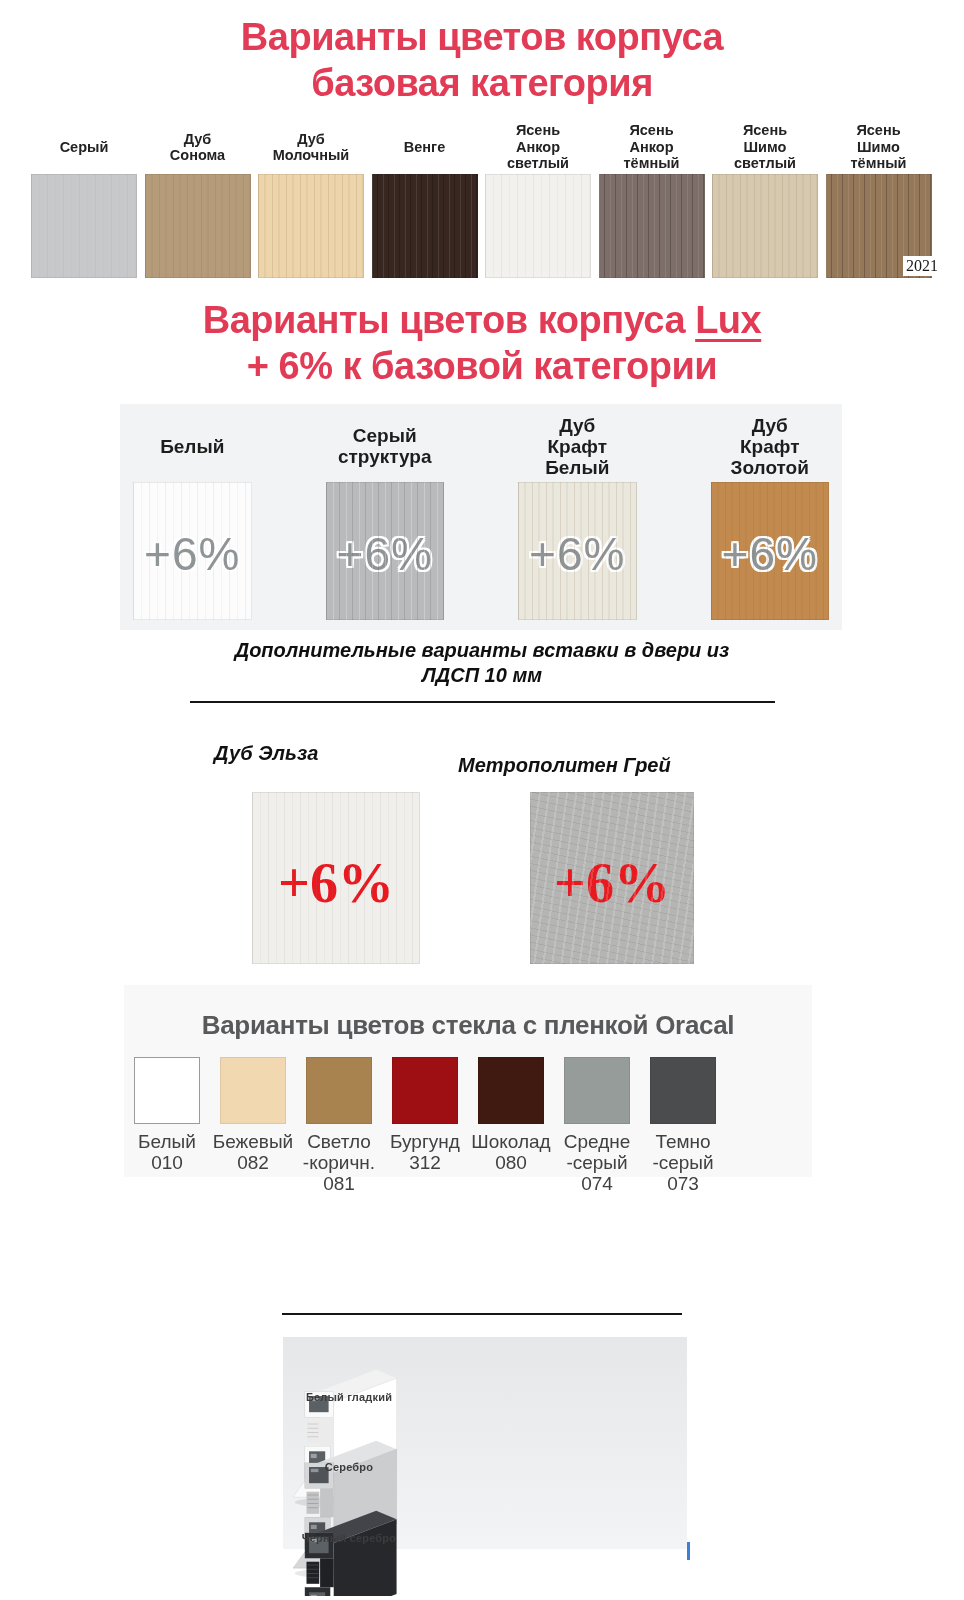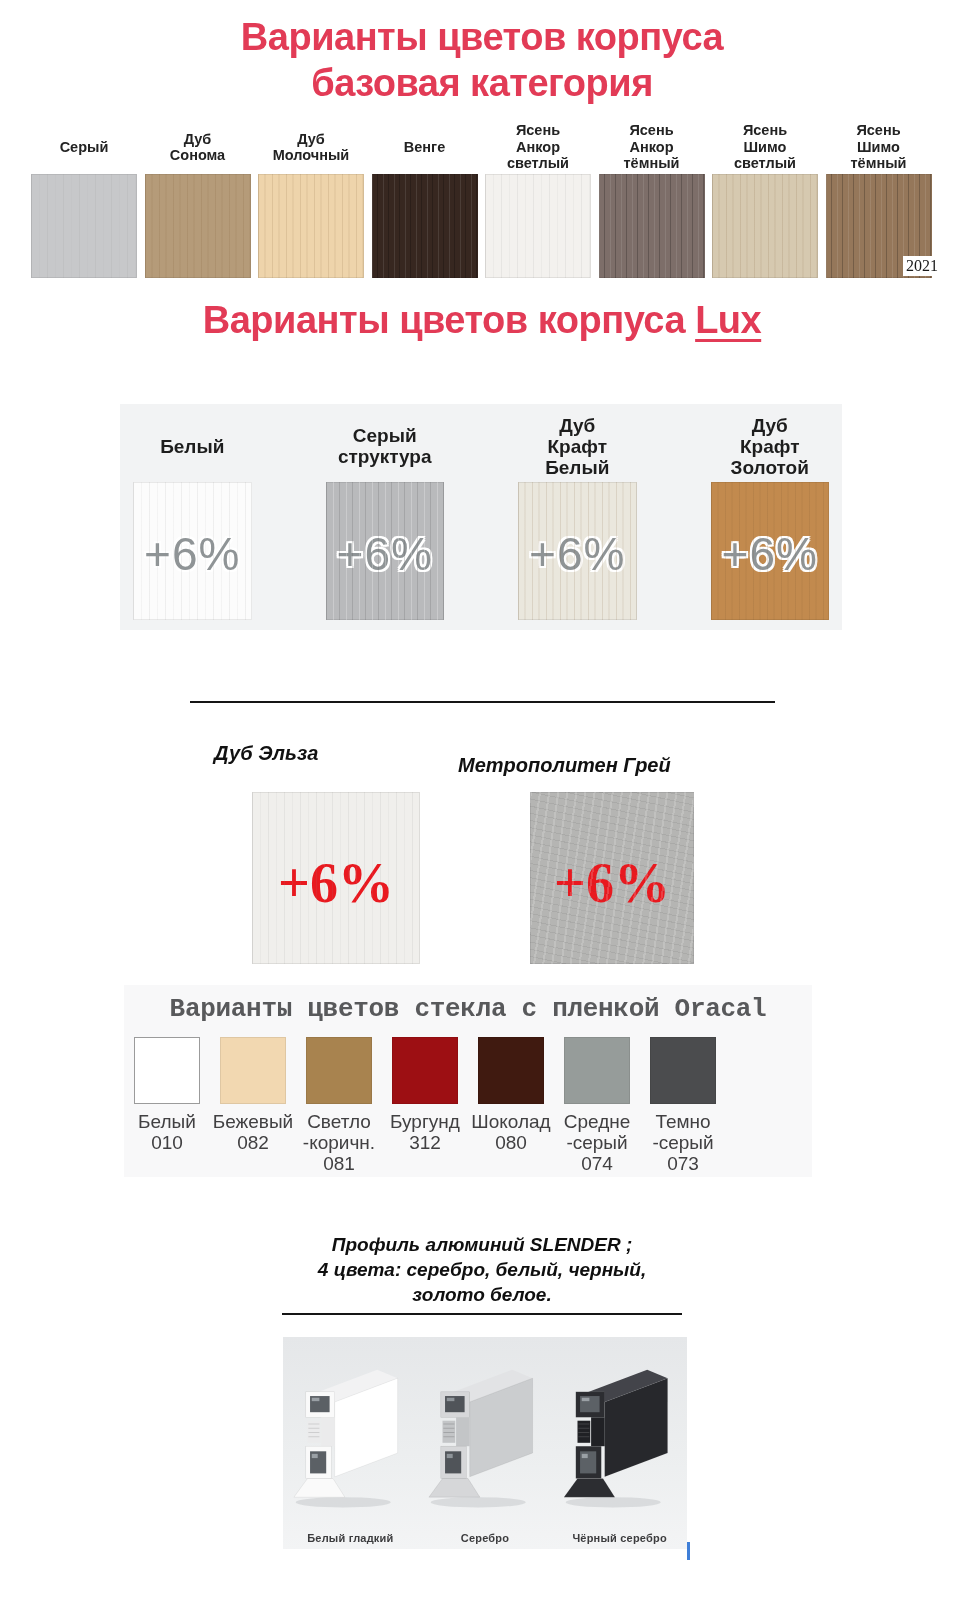--- a/index.html
+++ b/index.html
@@ -65,37 +65,37 @@
   .ins-label-1{left:214px;width:240px;}
   .ins-label-2{left:458px;width:300px;margin-top:12px;}
   .ins-sw{position:absolute;top:792px;height:172px;}
   .ins-sw-1{left:252px;width:168px;}
   .ins-sw-2{left:530px;width:164px;}
   .badge-red{position:absolute;left:50%;top:53%;transform:translate(-50%,-50%);
              font-family:"Liberation Serif",serif;font-weight:700;font-size:56px;color:#e9191f;}
 
   
   .oracal-panel{position:absolute;left:124px;top:985px;width:688px;height:192px;background:#f8f8f9;}
-  .oracal-title{margin:0;padding-top:9px;text-align:center;font-weight:700;font-size:26px;
-                color:#58595b;letter-spacing:-.3px;font-family:Liberation Mono, monospace;}
+  .oracal-title{margin:16px;padding-top:9px;text-align:center;font-weight:700;font-size:26px;
+                color:#58595b;letter-spacing:-.3px;}
   .oracal-row{display:flex;margin-top:13px;}
   .oracal-cell{width:86px;display:flex;flex-direction:column;align-items:center;}
   .oracal-sw{width:66px;height:67px;}
   .oracal-sw.bordered{box-shadow:inset 0 0 0 1px #9b9b9b;}
   .oracal-label{margin-top:7px;text-align:center;font-size:19px;line-height:21px;color:#414042;
                 white-space:pre-line;}
 
   
   .prof-heading{position:absolute;left:0;top:1232px;width:964px;text-align:center;
                 font-style:italic;font-weight:700;font-size:19px;line-height:25px;color:#0f0f0f;
                 white-space:pre-line;}
   .rule-prof{left:282px;top:1313px;width:400px;}
   .photo{position:absolute;left:283px;top:1337px;width:404px;height:212px;
          background:linear-gradient(180deg,#e5e7e9 0%,#eceeef 55%,#f3f4f5 100%);
-         display:flex;justify-content:space-around;align-items:flex-start;}
+         display:flex;justify-content:space-around;align-items:flex-start;flex-direction:column;}
   .prof{position:relative;width:132px;height:212px;}
   .prof svg{position:absolute;left:0;top:14px;width:132px;height:170px;}
   .prof-label{position:absolute;left:-10px;right:-10px;bottom:5px;text-align:center;
               font-weight:700;font-size:11px;color:#3c3c3e;letter-spacing:.2px;}
   .prof-white{--f:#fafafa;--f2:#ebebec;--t:#f2f2f3;--s:#ffffff;--edge:rgba(0,0,0,.12);--inner:#5b6065;--inner2:#9aa0a5;}
   .prof-silver{--f:#d6d7d9;--f2:#c3c5c7;--t:#e2e3e5;--s:#cbcdcf;--edge:rgba(0,0,0,.16);--inner:#505459;--inner2:#8e9499;}
   .prof-black{--f:#2c2d31;--f2:#202125;--t:#43444a;--s:#27282c;--edge:rgba(255,255,255,.14);--inner:#5c6166;--inner2:#9aa0a5;}
   .p-top{fill:var(--t);} .p-side{fill:var(--s);stroke:var(--edge);stroke-width:.5;}
   .p-front{fill:var(--f);stroke:var(--edge);stroke-width:.6;}
   .p-front2{fill:var(--f2);} .p-inner{fill:var(--inner);} .p-hl{fill:var(--inner2);}
@@ -155,20 +155,21 @@
       <div class="base-label">Ясень
 Шимо
 тёмный</div>
       <div class="sw base-sw tex-wood-dark" style="background-color: rgb(149, 119, 90);"></div>
     </div>
   </div>
   <div class="corner-mark">2021</div>
 
   <div class="big-title title-lux" style="color: rgb(226, 59, 86);">
     <div><span>Варианты цветов корпуса </span><span class="lux-word">Lux</span></div>
+    <div>+ 6% к базовой категории</div>
   </div>
 
   <div class="lux-panel">
     <div class="lux-cell">
       <div class="lux-label">Белый</div>
       <div class="sw lux-sw tex-faint" style="background-color: rgb(252, 252, 252);">
         <span class="badge-gray">+6%</span>
       </div>
     </div>
     <div class="lux-cell">
@@ -189,20 +190,22 @@
     <div class="lux-cell">
       <div class="lux-label">Дуб
 Крафт
 Золотой</div>
       <div class="sw lux-sw tex-wood-light" style="background-color: rgb(194, 138, 78);">
         <span class="badge-gray">+6%</span>
       </div>
     </div>
   </div>
 
+  <div class="ins-heading">Дополнительные варианты вставки в двери из
+ЛДСП 10 мм</div>
   <div class="rule rule-ins"></div>
 
   <div class="ins-label ins-label-1">Дуб Эльза</div>
   <div class="ins-label ins-label-2">Метрополитен Грей</div>
 
   <div class="sw ins-sw ins-sw-1 tex-faint" style="background-color: rgb(240, 239, 236);">
     <span class="badge-red">+6%</span>
   </div>
   <div class="sw ins-sw ins-sw-2 tex-concrete" style="background-color: rgb(181, 181, 179);">
     <span class="badge-red">+6%</span>
@@ -245,23 +248,20 @@
       </div>
       <div class="oracal-cell">
         <div class="sw oracal-sw" style="background-color: rgb(75, 76, 78);"></div>
         <div class="oracal-label">Темно
 -серый
 073</div>
       </div>
     </div>
   </div>
 
-  <div class="prof-heading">Профиль алюминий SLENDER ;
-4 цвета: серебро, белый, черный,
-золото белое.</div>
   <div class="rule rule-prof"></div>
 
   <div class="photo">
     <div class="prof prof-white">
       <svg viewBox="0 0 132 200">
         <ellipse class="p-shadow" cx="58" cy="178" rx="56" ry="6"></ellipse>
         <polygon class="p-top" points="24,50 98,22 122,32 48,60"></polygon>
         <polygon class="p-side" points="48,60 122,32 122,120 48,148"></polygon>
         <polygon class="p-front" points="0,172 16,150 46,150 60,172"></polygon>
         <rect class="p-front" x="14" y="48" width="34" height="30"></rect>

